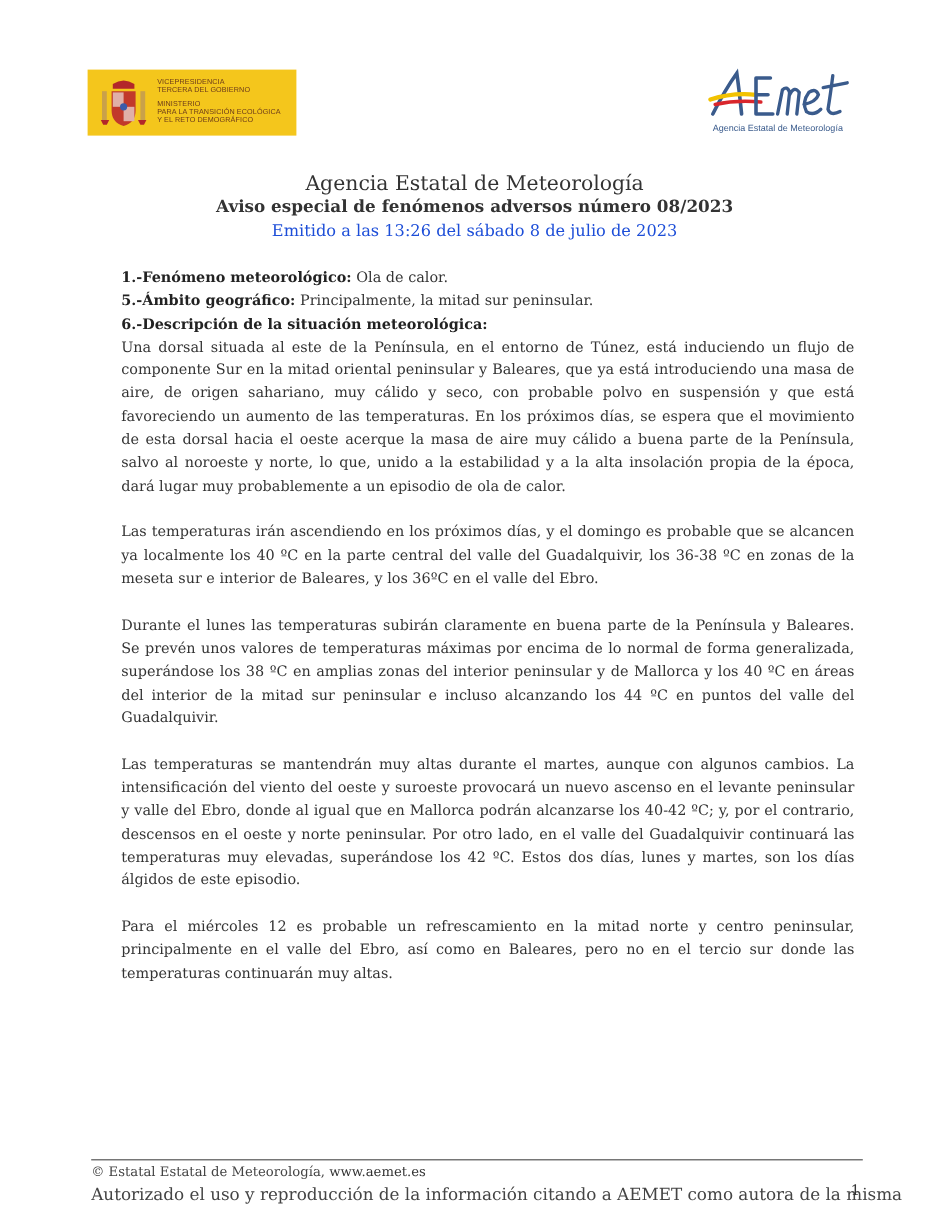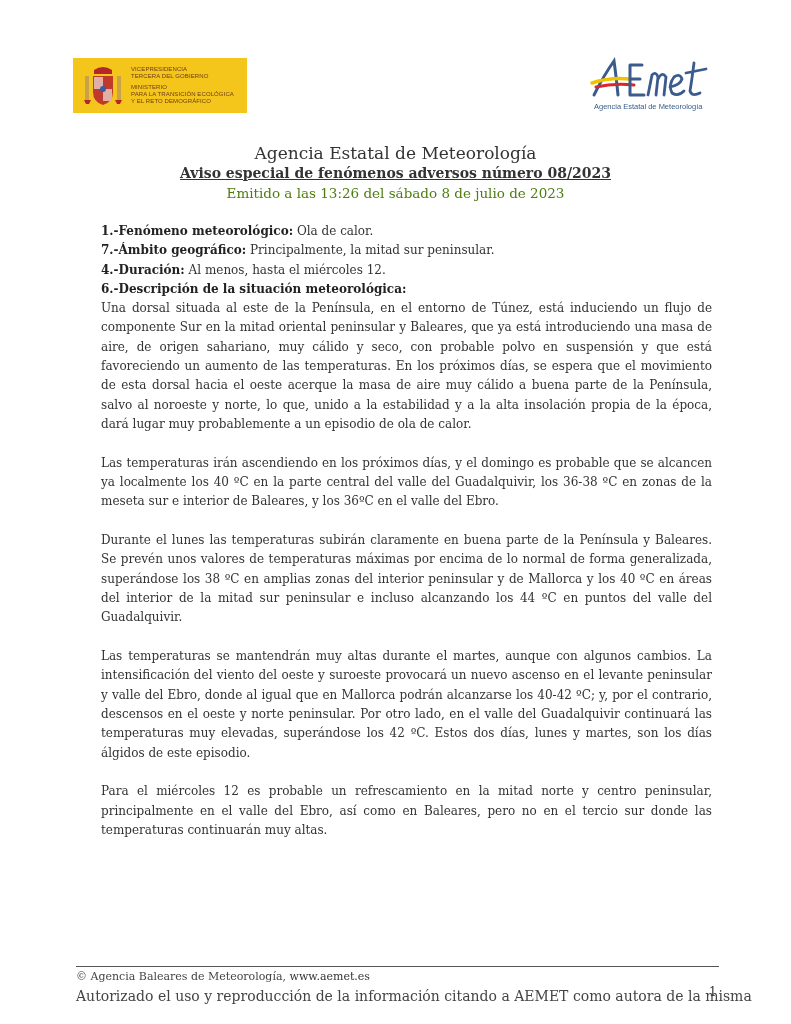--- a/index.html
+++ b/index.html
@@ -24,22 +24,22 @@
       position: absolute; left: 590px; top: 55px; width: 130px; height: 62px;
     }
     .aemet-sub {
       position: absolute; left: 4px; top: 47px; font-family: "Liberation Sans", sans-serif;
       font-size: 7.5px; color: #3a5b8c; white-space: nowrap;
     }
     .header-block {
       position: absolute; left: 0; width: 791px; top: 142px; text-align: center;
     }
     .agency-title { font-size: 17px; color: #333; line-height: 22px; }
-    .notice-title { font-size: 14px; font-weight: bold; color: #333; line-height: 19px; text-decoration: underline; }
-    .issued { font-size: 13.5px; color: #4d7c0f; line-height: 20px; }
+    .notice-title { font-size: 14px; font-weight: bold; color: #333; line-height: 19px; }
+    .issued { font-size: 13.5px; color: #1d4ed8; line-height: 20px; }
     .content {
       position: absolute; left: 101px; top: 222px; width: 611px;
       font-size: 12px; line-height: 19.3px; color: #333;
     }
     .field { white-space: nowrap; }
     .field b { font-weight: bold; color: #222; }
     .para { text-align: justify; margin: 0 0 19.5px 0; hyphens: auto; }
     .footer-rule {
       position: absolute; left: 76px; top: 966px; width: 643px; height: 0;
       border-top: 1px solid #555;
@@ -100,36 +100,32 @@
   <div class="notice-title">Aviso especial de fenómenos adversos número 08/2023</div>
   <div class="issued">Emitido a las 13:26 del sábado 8 de julio de 2023</div>
 </div>
 
 <div class="content">
   <div class="field">
     <b>1.-Fenómeno meteorológico:</b>
     <span>Ola de calor.</span>
   </div>
   <div class="field">
-    <b>7.-Ámbito geográfico:</b>
+    <b>5.-Ámbito geográfico:</b>
     <span>Principalmente, la mitad sur peninsular.</span>
-  </div>
-  <div class="field">
-    <b>4.-Duración:</b>
-    <span>Al menos, hasta el miércoles 12.</span>
   </div>
   <div class="field">
     <b>6.-Descripción de la situación meteorológica:</b>
   </div>
   <p class="para">Una dorsal situada al este de la Península, en el entorno de Túnez, está induciendo un flujo de componente Sur en la mitad oriental peninsular y Baleares, que ya está introduciendo una masa de aire, de origen sahariano, muy cálido y seco, con probable polvo en suspensión y que está favoreciendo un aumento de las temperaturas. En los próximos días, se espera que el movimiento de esta dorsal hacia el oeste acerque la masa de aire muy cálido a buena parte de la Península, salvo al noroeste y norte, lo que, unido a la estabilidad y a la alta insolación propia de la época, dará lugar muy probablemente a un episodio de ola de calor.</p>
   <p class="para">Las temperaturas irán ascendiendo en los próximos días, y el domingo es probable que se alcancen ya localmente los 40 ºC en la parte central del valle del Guadalquivir, los 36-38 ºC en zonas de la meseta sur e interior de Baleares, y los 36ºC en el valle del Ebro.</p>
   <p class="para">Durante el lunes las temperaturas subirán claramente en buena parte de la Península y Baleares. Se prevén unos valores de temperaturas máximas por encima de lo normal de forma generalizada, superándose los 38 ºC en amplias zonas del interior peninsular y de Mallorca y los 40 ºC en áreas del interior de la mitad sur peninsular e incluso alcanzando los 44 ºC en puntos del valle del Guadalquivir.</p>
   <p class="para">Las temperaturas se mantendrán muy altas durante el martes, aunque con algunos cambios. La intensificación del viento del oeste y suroeste provocará un nuevo ascenso en el levante peninsular y valle del Ebro, donde al igual que en Mallorca podrán alcanzarse los 40-42 ºC; y, por el contrario, descensos en el oeste y norte peninsular. Por otro lado, en el valle del Guadalquivir continuará las temperaturas muy elevadas, superándose los 42 ºC. Estos dos días, lunes y martes, son los días álgidos de este episodio.</p>
   <p class="para">Para el miércoles 12 es probable un refrescamiento en la mitad norte y centro peninsular, principalmente en el valle del Ebro, así como en Baleares, pero no en el tercio sur donde las temperaturas continuarán muy altas.</p>
 </div>
 
 <div class="footer-rule"></div>
 <div class="footer-line1">
-  <span>© Agencia Baleares de Meteorología,</span>
+  <span>© Estatal Estatal de Meteorología,</span>
   <a>www.aemet.es</a>
 </div>
 <div class="footer-line2">Autorizado el uso y reproducción de la información citando a AEMET como autora de la misma</div>
 <div class="page-num">1</div>
 
 </body></html>

